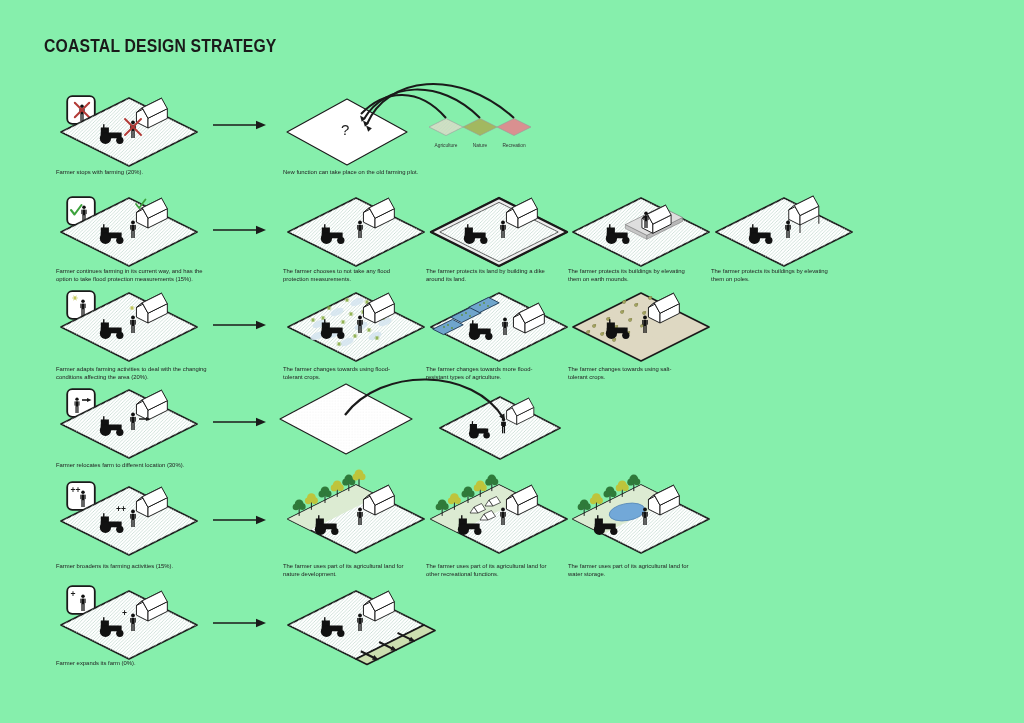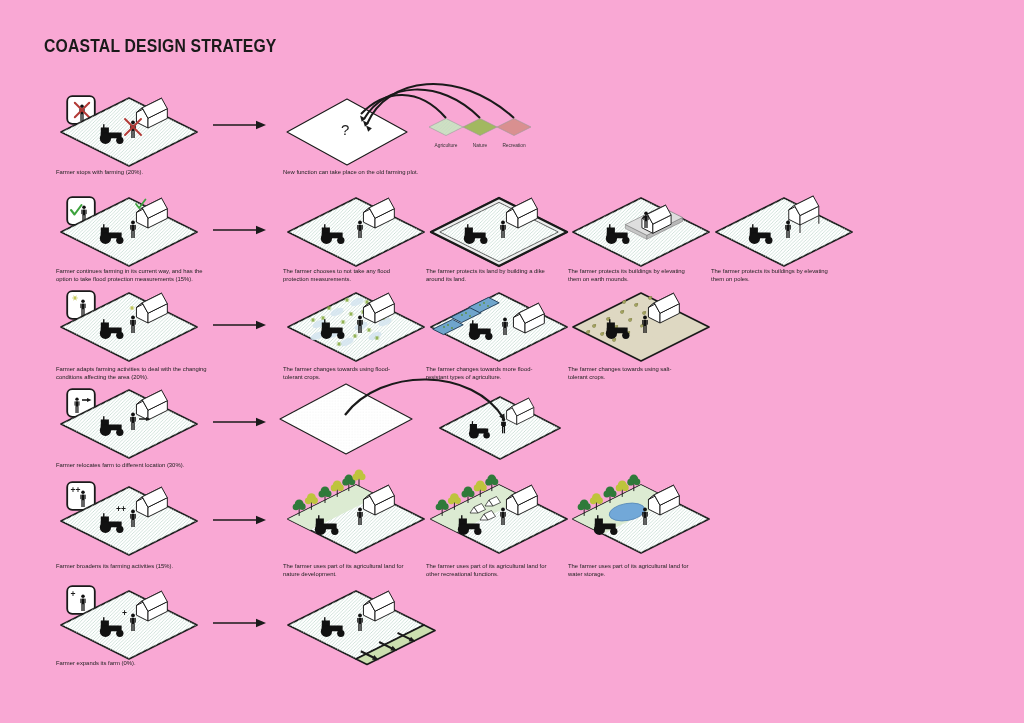--- a/index.html
+++ b/index.html
@@ -1,16 +1,16 @@
 <!DOCTYPE html>
 <html><head>
 <meta charset="utf-8">
 <style>
   html,body{margin:0;padding:0;background:#fff;}
-  #canvas{position:relative;width:1024px;height:723px;background:#f9a8d4;overflow:hidden;
+  #canvas{position:relative;width:1024px;height:723px;background:#86efac;overflow:hidden;
           font-family:"Liberation Sans",sans-serif;}
   #title{position:absolute;left:44px;top:36px;font-size:17.5px;font-weight:bold;
          letter-spacing:.2px;color:#1a1a1a;transform:scaleX(.9);transform-origin:left center;}
   .cell{position:absolute;}
   .cell svg{position:absolute;left:0;top:0;overflow:visible;}
   .cap{position:absolute;font-size:5.9px;line-height:1.28;color:#222;}
 </style>
 </head>
 <body>
 

